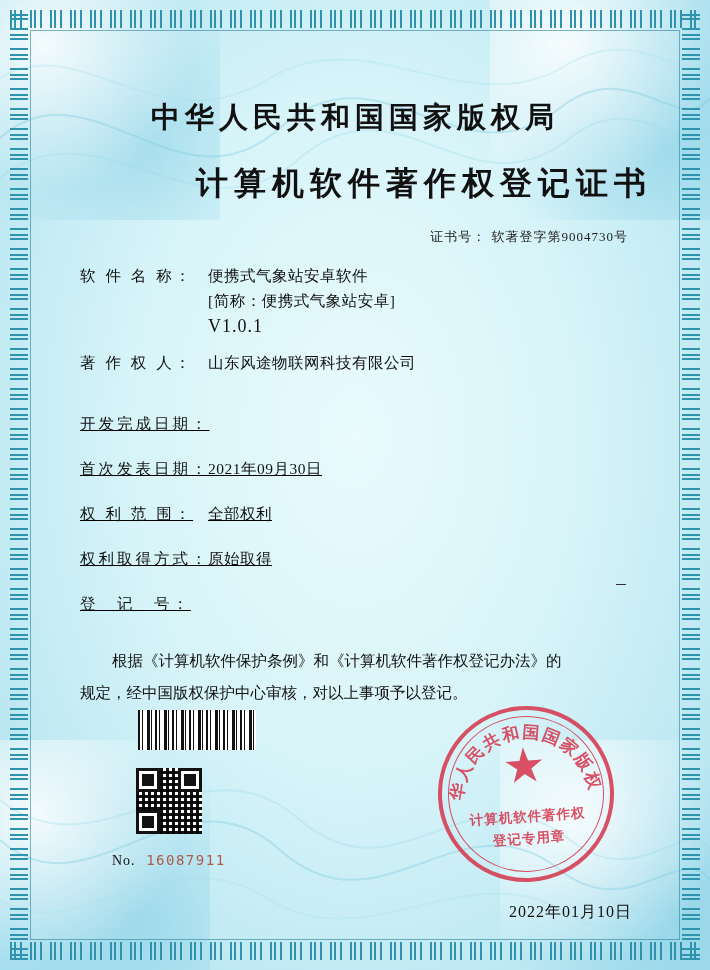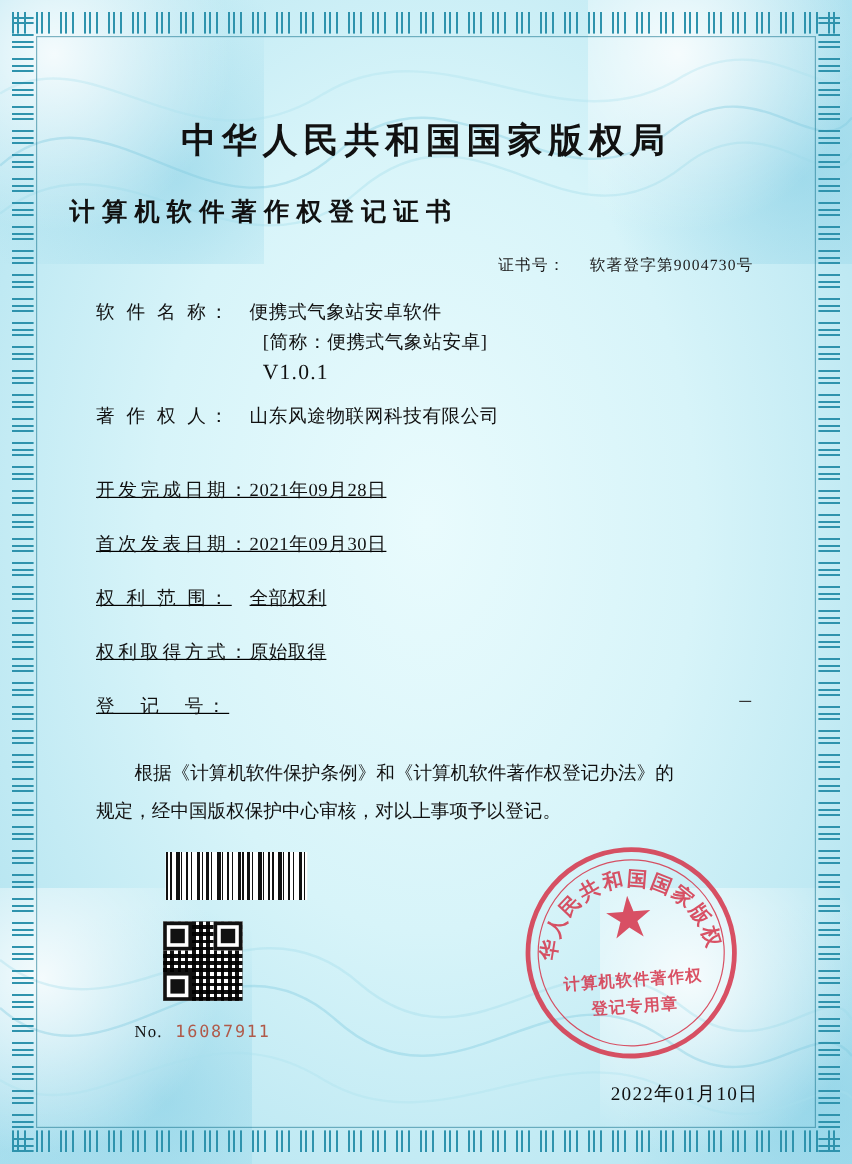--- a/index.html
+++ b/index.html
@@ -97,38 +97,38 @@
   .title-main {
     text-align: center;
     font-size: 29px;
     letter-spacing: 5px;
     color: #111;
     font-weight: 700;
     margin-top: 98px;
     font-family: "DejaVu Serif", serif;
   }
   .title-sub {
-    text-align: left;
-    font-size: 21px;
+    text-align: right;
+    font-size: 32px;
     letter-spacing: 6px;
     color: #111;
     font-weight: 700;
     margin-top: 24px;
     font-family: Liberation Sans, sans-serif;
   }
 
   .cert-no {
     margin-top: 22px;
     text-align: right;
     font-size: 13px;
     color: #1c1c1c;
     padding-right: 24px;
     letter-spacing: 1px;
   }
-  .cert-no .label { margin-right: 16px; text-align: right; }
+  .cert-no .label { margin-right: 1px; text-align: right; }
 
   .fields {
     margin-top: 20px;
     padding-left: 22px;
   }
   .field-row {
     display: flex;
     align-items: flex-start;
     margin-bottom: 16px;
     font-size: 15.5px;
@@ -141,21 +141,20 @@
     white-space: nowrap;
   }
   .field-value {
     flex: 1;
     letter-spacing: .5px;
   }
   .field-value .line2,
   .field-value .line3 {
     display: block;
     margin-top: 4px;
-    margin-left: 11px;
   }
   .field-value .mono {
     font-family: Liberation Serif, serif;
     font-size: 18px;
     letter-spacing: 1px;
   }
   .spaced-group { margin-top: 40px; text-decoration: underline; }
   .field-row.loose { margin-bottom: 24px; }
 
   .paragraph {
@@ -353,21 +352,20 @@
 
       <div class="field-row loose">
         <div class="field-label">著 作 权 人：</div>
         <div class="field-value">山东风途物联网科技有限公司</div>
       </div>
 
       <div class="spaced-group">
 
         <div class="field-row loose">
           <div class="field-label">开发完成日期：</div>
-          <div class="field-value">2021年09月28日</div>
         </div>
 
         <div class="field-row loose">
           <div class="field-label">首次发表日期：</div>
           <div class="field-value">2021年09月30日</div>
         </div>
 
         <div class="field-row loose">
           <div class="field-label">权 利 范 围：</div>
           <div class="field-value">全部权利</div>

